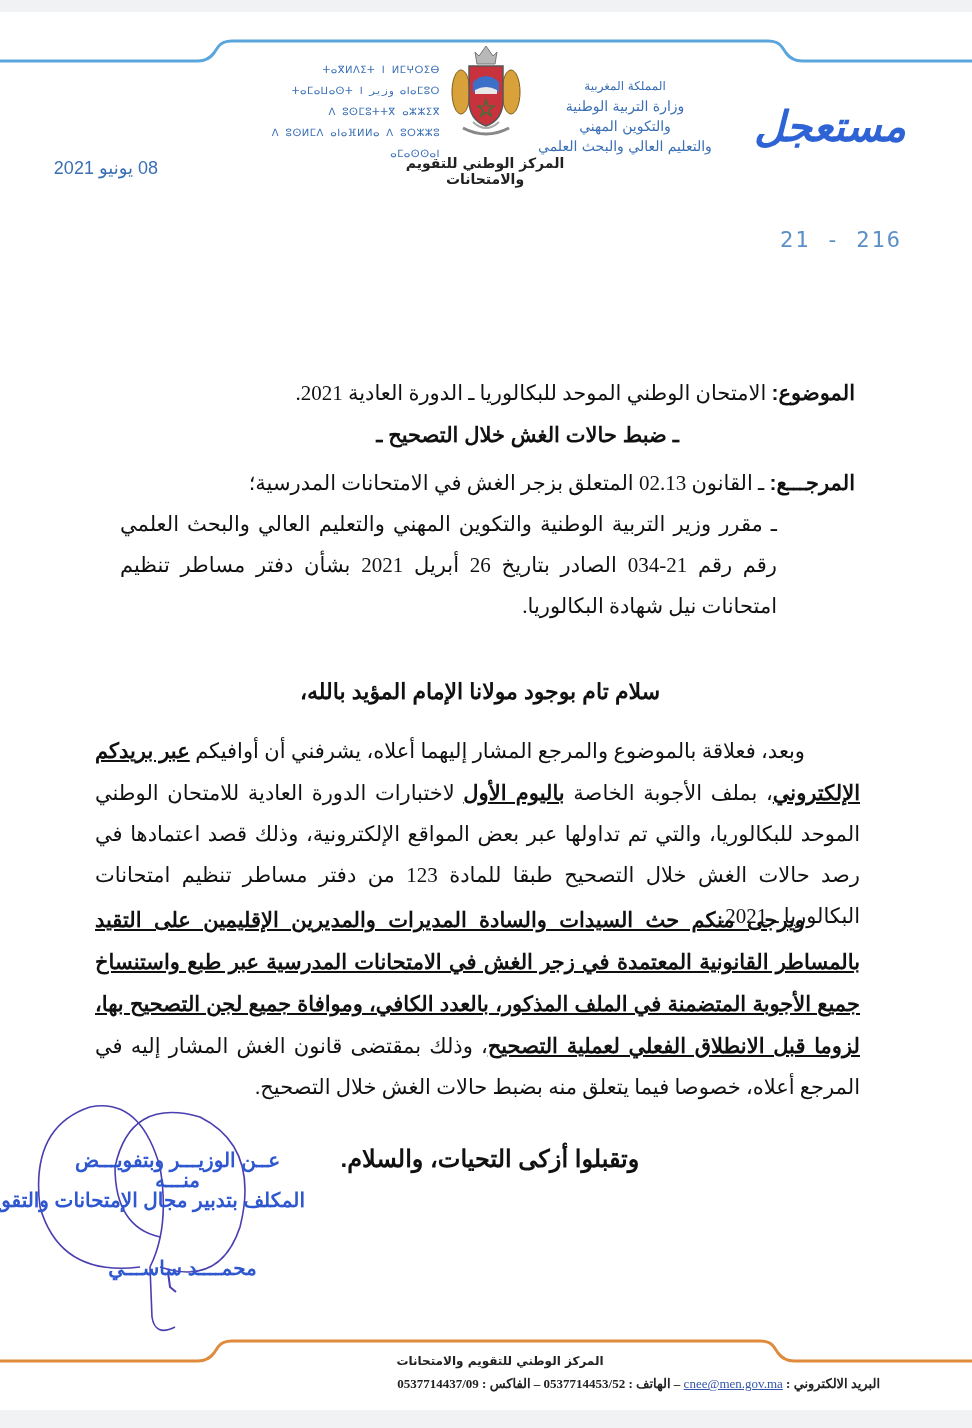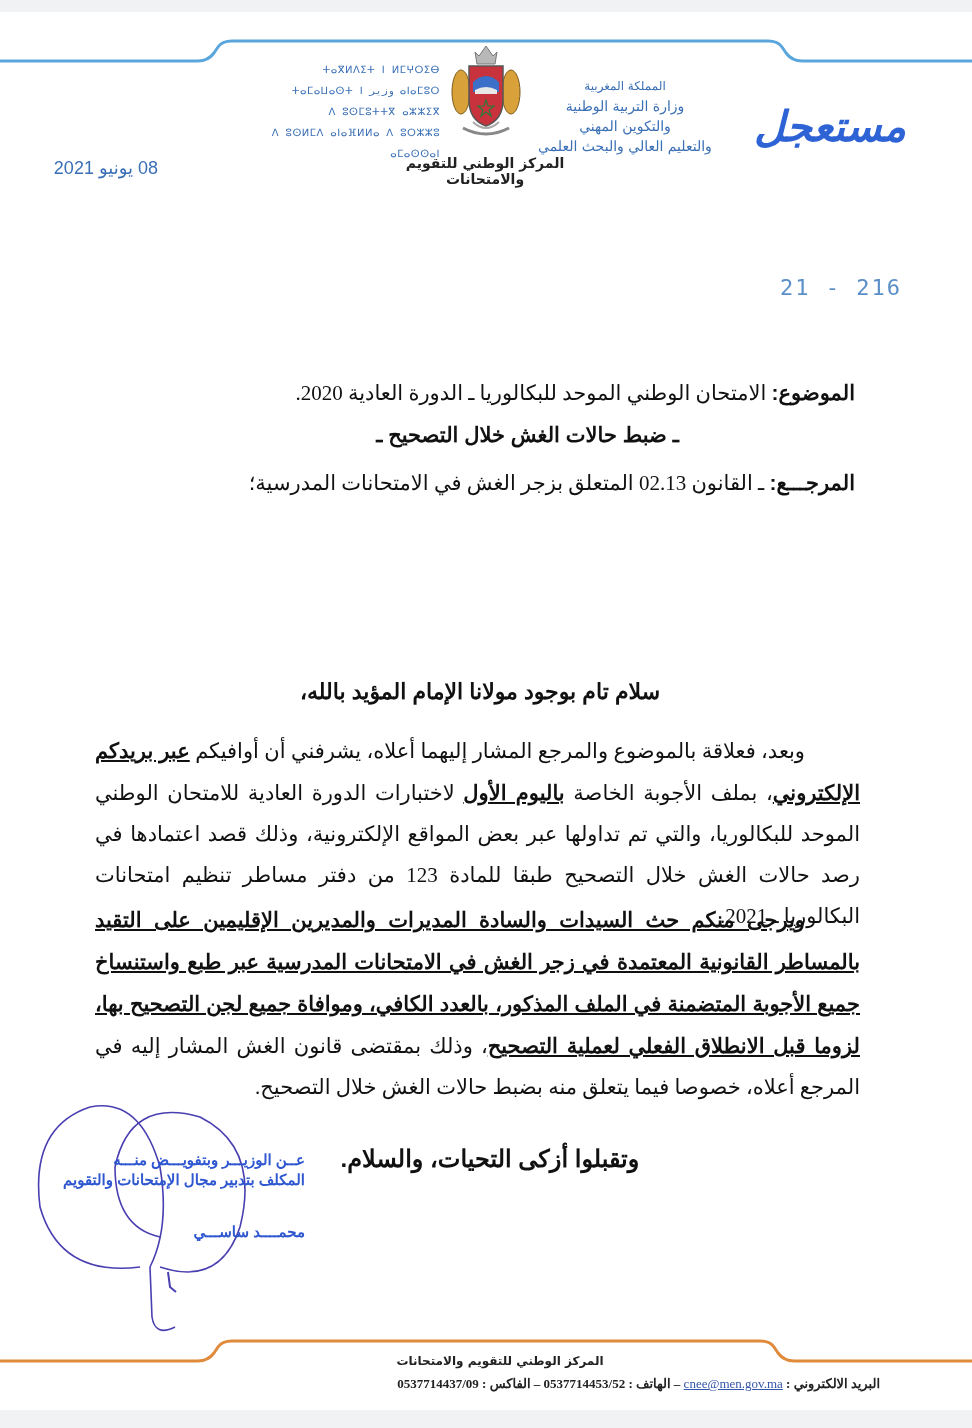--- a/index.html
+++ b/index.html
@@ -26,21 +26,21 @@
   .urgent { color: #2e63d6; font-size: 42px; font-weight: bold; font-family: "DejaVu Serif", serif; font-style: italic; }
   .ref-no { color: #5a8fc7; font-family: "DejaVu Sans Mono", monospace; font-size: 22px; letter-spacing: 2px; }
 
   .addressee { color: #111; font-weight: bold; font-size: 25px; text-align: center; line-height: 42px; font-family: "Liberation Sans", sans-serif; }
 
   .body-text { color: #111; font-family: "Liberation Serif", serif; font-size: 21px; line-height: 41px; text-align: justify; }
   .bold { font-weight: bold; font-family: "Liberation Sans", sans-serif; }
   .ul { text-decoration: underline; }
   .lbl { font-weight: bold; font-family: "Liberation Sans", sans-serif; }
 
-  .stamp { color: #2f57d0; font-weight: bold; font-family: "Liberation Sans", sans-serif; font-size: 15px; text-align: right; line-height: 20px; }
+  .stamp { color: #2f57d0; font-weight: bold; font-family: "Liberation Sans", sans-serif; font-size: 20px; text-align: center; line-height: 20px; }
   .footer-title { color: #222; font-weight: bold; font-size: 12px; text-align: center; }
   .footer-contact { color: #222; font-size: 13px; font-family: "Liberation Serif", serif; font-weight: bold; }
   .footer-contact a { color: #3355aa; text-decoration: underline; font-weight: normal; }
 </style>
 </head>
 <body>
 
 <div class="page">
 
   <svg class="line" style="top:25px" width="972" height="30" viewBox="0 0 972 30">
@@ -74,36 +74,37 @@
     <div>والتكوين المهني</div>
     <div style="white-space:nowrap;">والتعليم العالي والبحث العلمي</div>
   </div>
 
   <div class="abs center-name rtl" style="left:370px; top:143px; width:230px; text-align:center;">المركز الوطني للتقويم والامتحانات</div>
 
   <div class="abs date rtl" style="left:48px; top:145px; width:110px; text-align:right;">08 يونيو 2021</div>
 
   <div class="abs urgent rtl" style="left:735px; top:90px; width:190px; text-align:center;">مستعجل</div>
 
-  <div class="abs ref-no" style="left:780px; top:215px;margin-top:48px;">21 - 216</div>
+  <div class="abs ref-no" style="left:780px; top:215px;">21 - 216</div>
 
 
   <div class="abs body-text rtl" style="left:120px; top:360px; width:735px; text-align:right;">
     <div>
       <span class="lbl">الموضوع:</span>
-      <span>الامتحان الوطني الموحد للبكالوريا ـ الدورة العادية 2020.</span>
+      <span>الامتحان الوطني الموحد للبكالوريا ـ الدورة العادية 2021.</span>
     </div>
     <div class="bold" style="text-align:center; padding-left:80px;">ـ ضبط حالات الغش خلال التصحيح ـ</div>
   </div>
 
   <div class="abs body-text rtl" style="left:120px; top:450px; width:735px; text-align:right;">
     <div>
       <span class="lbl">المرجـــع:</span>
       <span>ـ القانون 02.13 المتعلق بزجر الغش في الامتحانات المدرسية؛</span>
     </div>
+    <div style="margin-right:78px; text-align:justify; text-align-last:right;">ـ مقرر وزير التربية الوطنية والتكوين المهني والتعليم العالي والبحث العلمي رقم رقم 21-034 الصادر بتاريخ 26 أبريل 2021 بشأن دفتر مساطر تنظيم امتحانات نيل شهادة البكالوريا.</div>
   </div>
 
   <div class="abs bold rtl" style="left:250px; top:667px; width:460px; text-align:center; font-size:22px; color:#111;">سلام تام بوجود مولانا الإمام المؤيد بالله،</div>
 
   <div class="abs body-text rtl" style="left:95px; top:718px; width:765px; text-indent:55px; text-align-last:right;">
     <span>وبعد، فعلاقة بالموضوع والمرجع المشار إليهما أعلاه، يشرفني أن أوافيكم </span><span class="bold ul">عبر بريدكم الإلكتروني</span><span>، بملف الأجوبة الخاصة </span><span class="bold ul">باليوم الأول</span><span> لاختبارات الدورة العادية للامتحان الوطني الموحد للبكالوريا، والتي تم تداولها عبر بعض المواقع الإلكترونية، وذلك قصد اعتمادها في رصد حالات الغش خلال التصحيح طبقا للمادة 123 من دفتر مساطر تنظيم امتحانات البكالوريا ـ 2021.</span>
   </div>
 
   <div class="abs body-text rtl" style="left:95px; top:887px; width:765px; text-indent:55px; text-align-last:right;">
     <span class="bold ul">ويرجى منكم حث السيدات والسادة المديرات والمديرين الإقليمين على التقيد بالمساطر القانونية المعتمدة في زجر الغش في الامتحانات المدرسية عبر طبع واستنساخ جميع الأجوبة المتضمنة في الملف المذكور، بالعدد الكافي، وموافاة جميع لجن التصحيح بها، لزوما قبل الانطلاق الفعلي لعملية التصحيح</span><span>، وذلك بمقتضى قانون الغش المشار إليه في المرجع أعلاه، خصوصا فيما يتعلق منه بضبط حالات الغش خلال التصحيح.</span>
@@ -113,21 +114,21 @@
 
   <svg class="abs" style="left:20px; top:1075px;" width="300" height="260" viewBox="0 0 300 260">
     <path d="M120 180 Q40 190 20 120 Q10 40 70 20 Q120 10 140 80 Q150 140 130 180" fill="none" stroke="#4a3fb0" stroke-width="1.6"></path>
     <path d="M140 180 Q200 200 220 140 Q240 60 180 30 Q110 10 95 80 Q95 140 140 150" fill="none" stroke="#4a3fb0" stroke-width="1.6"></path>
     <path d="M130 180 L132 230 Q135 250 155 240" fill="none" stroke="#4a3fb0" stroke-width="1.6"></path>
     <path d="M148 185 L150 200 L156 205" fill="none" stroke="#4a3fb0" stroke-width="2"></path>
   </svg>
   <div class="abs stamp rtl" style="left:20px; top:1138px; width:285px;">
     <div style="padding-left:30px;">عــن الوزيـــر وبتفويـــض منـــه</div>
     <div style="white-space:nowrap;">المكلف بتدبير مجال الإمتحانات والتقويم</div>
-    <div style="margin-top:32px; padding-left:40px;">محمــــد ساســـي</div>
+    <div style="margin-top:48px; padding-left:40px;">محمــــد ساســـي</div>
   </div>
 
   <svg class="line" style="top:1325px" width="972" height="30" viewBox="0 0 972 30">
     <path d="M0 24 L198 24 Q208 24 214 16 L218 10 Q222 4 232 4 L760 4 Q770 4 774 10 L778 16 Q784 24 794 24 L972 24" fill="none" stroke="#e08a3c" stroke-width="3"></path>
   </svg>
 
   <div class="abs footer-title rtl" style="left:300px; top:1342px; width:400px;">المركز الوطني للتقويم والامتحانات</div>
 
   <div class="abs footer-contact" style="left:100px; top:1364px; width:780px; direction:rtl;">
     <span>البريد الالكتروني :</span>

